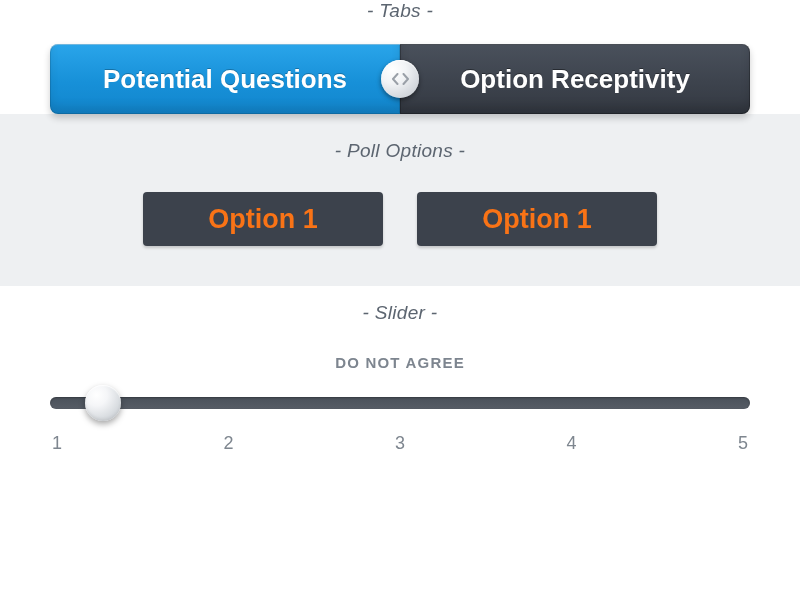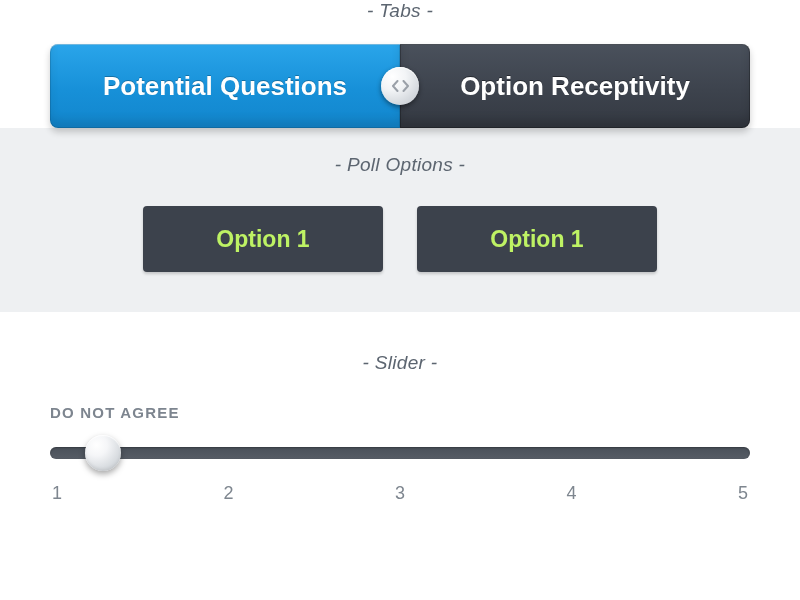--- a/index.html
+++ b/index.html
@@ -20,21 +20,21 @@
     letter-spacing: 0.3px;
   }
 
   
   .tabs-wrap { }
   .tabs-label { margin-bottom: 22px; }
 
   .tabs {
     position: relative;
     width: 700px;
-    height: 84px;
+    height: 70px;
     margin: 0 auto;
     border-radius: 8px;
     display: flex;
     box-shadow: 0 4px 7px rgba(0,0,0,0.20);
   }
   .tab {
     flex: 1 1 50%;
     display: flex;
     align-items: center;
     justify-content: center;
@@ -86,39 +86,39 @@
     padding: 26px 0 40px 0;
   }
   .poll-label { margin-bottom: 30px; }
   .poll-buttons {
     display: flex;
     justify-content: center;
     gap: 34px;
   }
   .poll-btn {
     width: 240px;
-    height: 66px;
+    height: 54px;
     border: none;
     border-radius: 4px;
     background: #3c424c;
-    color: #bef264;
-    font-size: 23px;
+    color: #f97316;
+    font-size: 27px;
     font-weight: 600;
     cursor: pointer;
     box-shadow: 0 2px 3px rgba(0,0,0,0.18);
   }
 
   
-  .slider-wrap { padding-top: 40px; }
+  .slider-wrap { padding-top: 16px; }
   .slider-label { margin-bottom: 30px; }
   .slider-inner { width: 700px; margin: 0 auto; }
 
   .slider-endlabels {
     display: flex;
-    justify-content: flex-start;
+    justify-content: center;
     color: #7d858f;
     font-size: 15px;
     font-weight: 700;
     letter-spacing: 1.2px;
     margin-bottom: 14px;
   }
 
   .slider-track-wrap { position: relative; height: 36px; }
   .slider-track {
     position: absolute;

